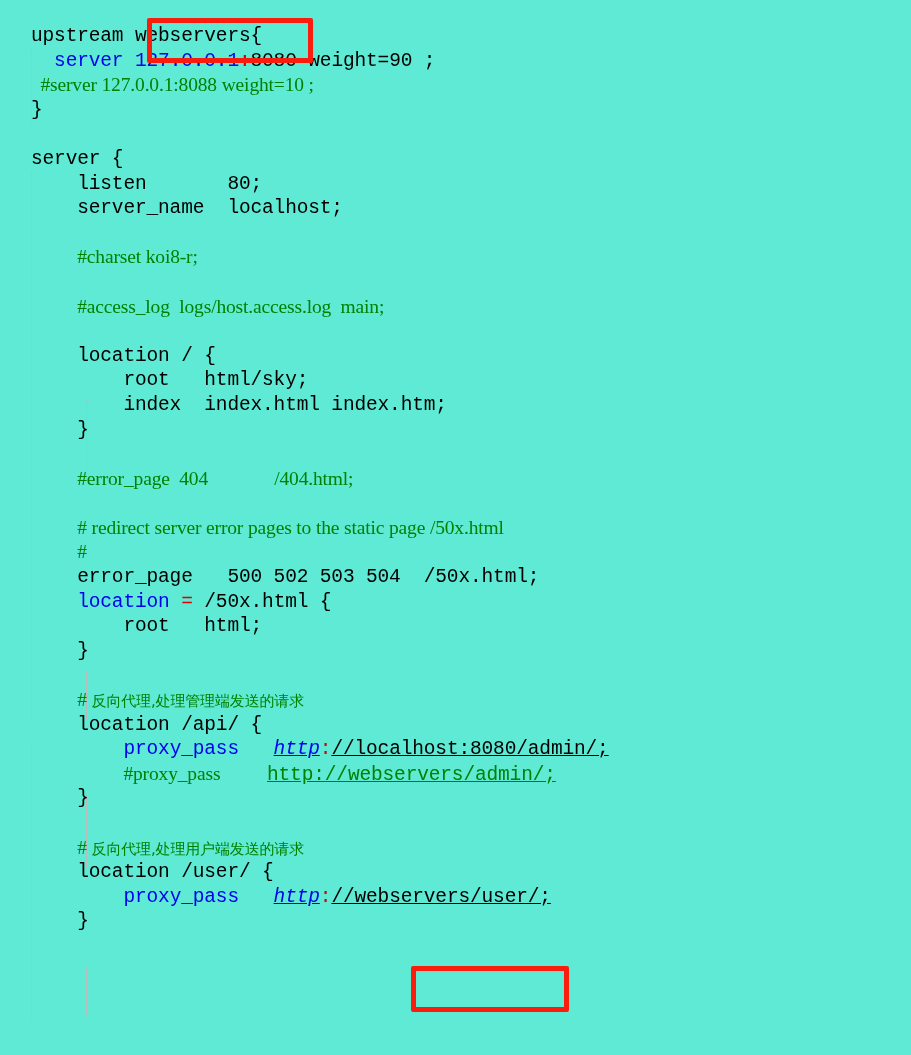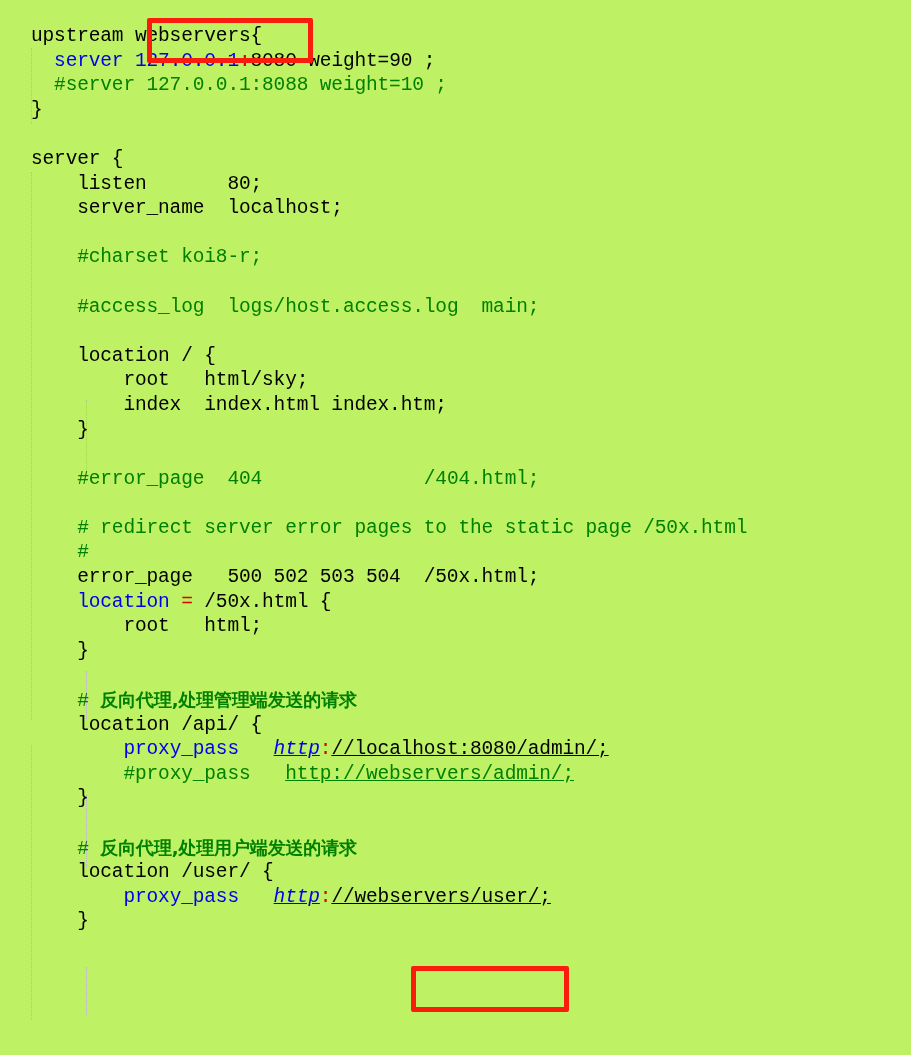--- a/index.html
+++ b/index.html
@@ -11,21 +11,21 @@
     width: 911px;
     height: 1055px;
     overflow: hidden;
     font-family: "Liberation Mono", "DejaVu Sans Mono", monospace;
   }
 
   #editor {
     position: relative;
     width: 911px;
     height: 1055px;
-    background: #bef264;
+    background: #5eead4;
   }
 
   
   .guide {
     position: absolute;
     width: 1px;
     border-left: 1px dotted #b8b8b8;
     pointer-events: none;
   }
 
@@ -41,27 +41,27 @@
     letter-spacing: -0.15px;
     color: #000000;
   }
   .line {
     height: 24.6px;
     white-space: pre;
   }
 
   
   .t-plain   { color: #000000; }
-  .t-comment { color: #008000; }
+  .t-comment { color: #008000; font-family: Liberation Serif, serif; }
   .t-kw      { color: #0000ee; }
   .t-punct   { color: #dd0000; }
   .t-link    { color: #0000ee; font-style: italic; text-decoration: underline; }
   .t-url     { color: #000000; text-decoration: underline; text-align: right; }
-  .t-url-c   { color: #008000; text-decoration: underline; }
-  .t-cn      { color: #008000; font-family: "DejaVu Sans", "Liberation Sans", sans-serif; font-size: 18px; font-weight: bold; }
+  .t-url-c   { color: #008000; text-decoration: underline; margin-left: 12px; }
+  .t-cn      { color: #008000; font-family: "DejaVu Sans", "Liberation Sans", sans-serif; font-size: 15px; }
 
   
   .hl-box {
     position: absolute;
     border: 5px solid #fa1d0e;
     background: transparent;
     box-sizing: border-box;
     border-radius: 2px;
     pointer-events: none;
   }

